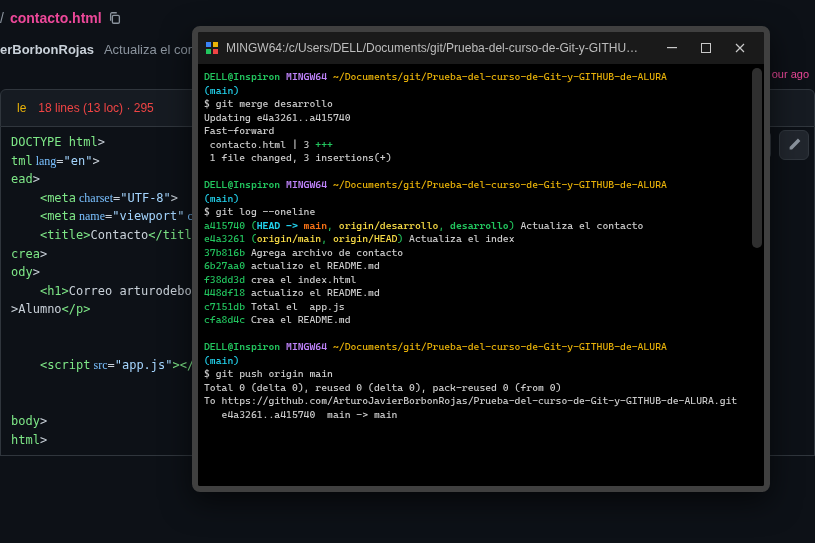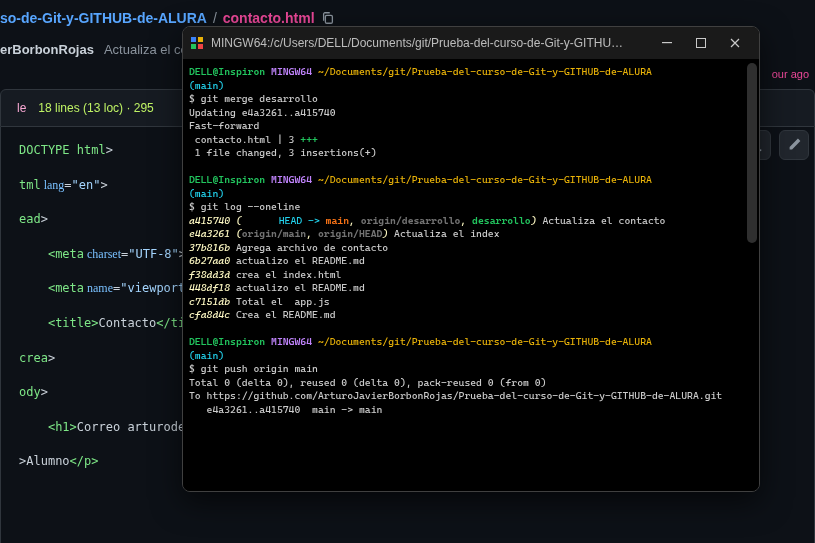--- a/index.html
+++ b/index.html
@@ -46,24 +46,24 @@
     align-items: center;
     gap: 12px;
     border: 1px solid #30363d;
     border-radius: 6px 6px 0 0;
     background: #161b22;
     height: 38px;
     padding: 0 10px;
     font-size: 12px;
   }
   .file-toolbar .tab {
-    color: #f9a8d4;
+    color: #eab308;
     padding-left: 6px;
   }
-  .file-toolbar .stats { color: #bef264; }
+  .file-toolbar .stats { color: #ef4444; }
   .action-btns {
     position: absolute;
     right: 6px;
     top: 130px;
     display: flex;
     gap: 8px;
   }
   .action-btns .btn {
     background: #21262d;
     border: 1px solid #30363d;
@@ -78,36 +78,36 @@
   .code-view {
     border: 1px solid #30363d;
     border-top: none;
     background: #0d1117;
     font-family: ui-monospace, SFMono-Regular, "SF Mono", Menlo, Consolas, monospace;
     font-size: 12px;
     line-height: 1.55;
     padding: 6px 0;
   }
   .code-view .ln { display:flex; white-space: pre; }
-  .code-view pre { margin:8px; padding-left: 10px; }
+  .code-view pre { margin:0; padding-left: 10px; }
   .t      { color: #7ee787; } 
   .attr   { color: #79c0ff; font-family: Liberation Serif, serif; }
   .str    { color: #a5d6ff; }
   .txt    { color: #c9d1d9; }
   .punc   { color: #c9d1d9; }
 
   
   .term-window {
     position: absolute;
-    left: 182px;
+    left: 192px;
     top: 26px;
     width: 578px;
     height: 466px;
     background: #0a0a0a;
-    border: 1px solid #404040;
+    border: 6px solid #404040;
     border-radius: 8px;
     box-shadow: 0 10px 30px rgba(0,0,0,0.6);
     display: flex;
     flex-direction: column;
     overflow: hidden;
   }
   .term-titlebar {
     height: 32px;
     background: #1a1a1a;
     display: flex;
@@ -145,45 +145,44 @@
     white-space: pre-wrap;
     word-break: break-all;
     color: #cccccc;
     overflow:hidden;
     position: relative;
   }
   .p-user { color: #22c55e; font-weight: 600; }
   .p-mingw { color: #c084fc; font-weight: 600; }
   .p-path { color: #eab308; }
   .p-branch { color: #22d3ee; }
-  .c-hash { color: #fef9c3; font-style: italic; }
-  .c-headarrow { color: #22d3ee; font-weight: 400; margin-left: 37px; }
+  .c-hash { color: #22c55e; }
+  .c-headarrow { color: #22d3ee; font-weight: 700; }
   .c-main { color: #f97316; font-weight: 600; }
-  .c-origin { color: #737373; font-weight: 700; }
+  .c-origin { color: #fde047; font-weight: 400; }
   .c-desarrollo { color: #22c55e; font-weight: 600; }
   .c-plus { color: #22c55e; }
   .scrollbar {
     position:absolute;
     right:1px; top:4px;
     width:12px; height:452px;
     background: transparent;
   }
   .scrollbar .thumb {
     position:absolute;
     right:1px; top:0;
     width:10px; height:180px;
     background:#2f2f2f;
     border-radius:5px;
   }
 </style>
 </head>
 <body>
 
 <div class="top-pathbar">
-  <span class="repo">so-de-Git-y-GITHUB-de-ALURA</span>
   <span class="sep">/</span>
   <span class="file">contacto.html</span>
   <span class="copy-icon">
     <svg width="14" height="14" viewBox="0 0 16 16" fill="none" stroke="currentColor" stroke-width="1.5">
         <rect x="5" y="5" width="8" height="9" rx="1.5"></rect>
         <path d="M3 11V3.5C3 2.7 3.7 2 4.5 2H10"></path>
       </svg>
   </span>
 </div>
 

